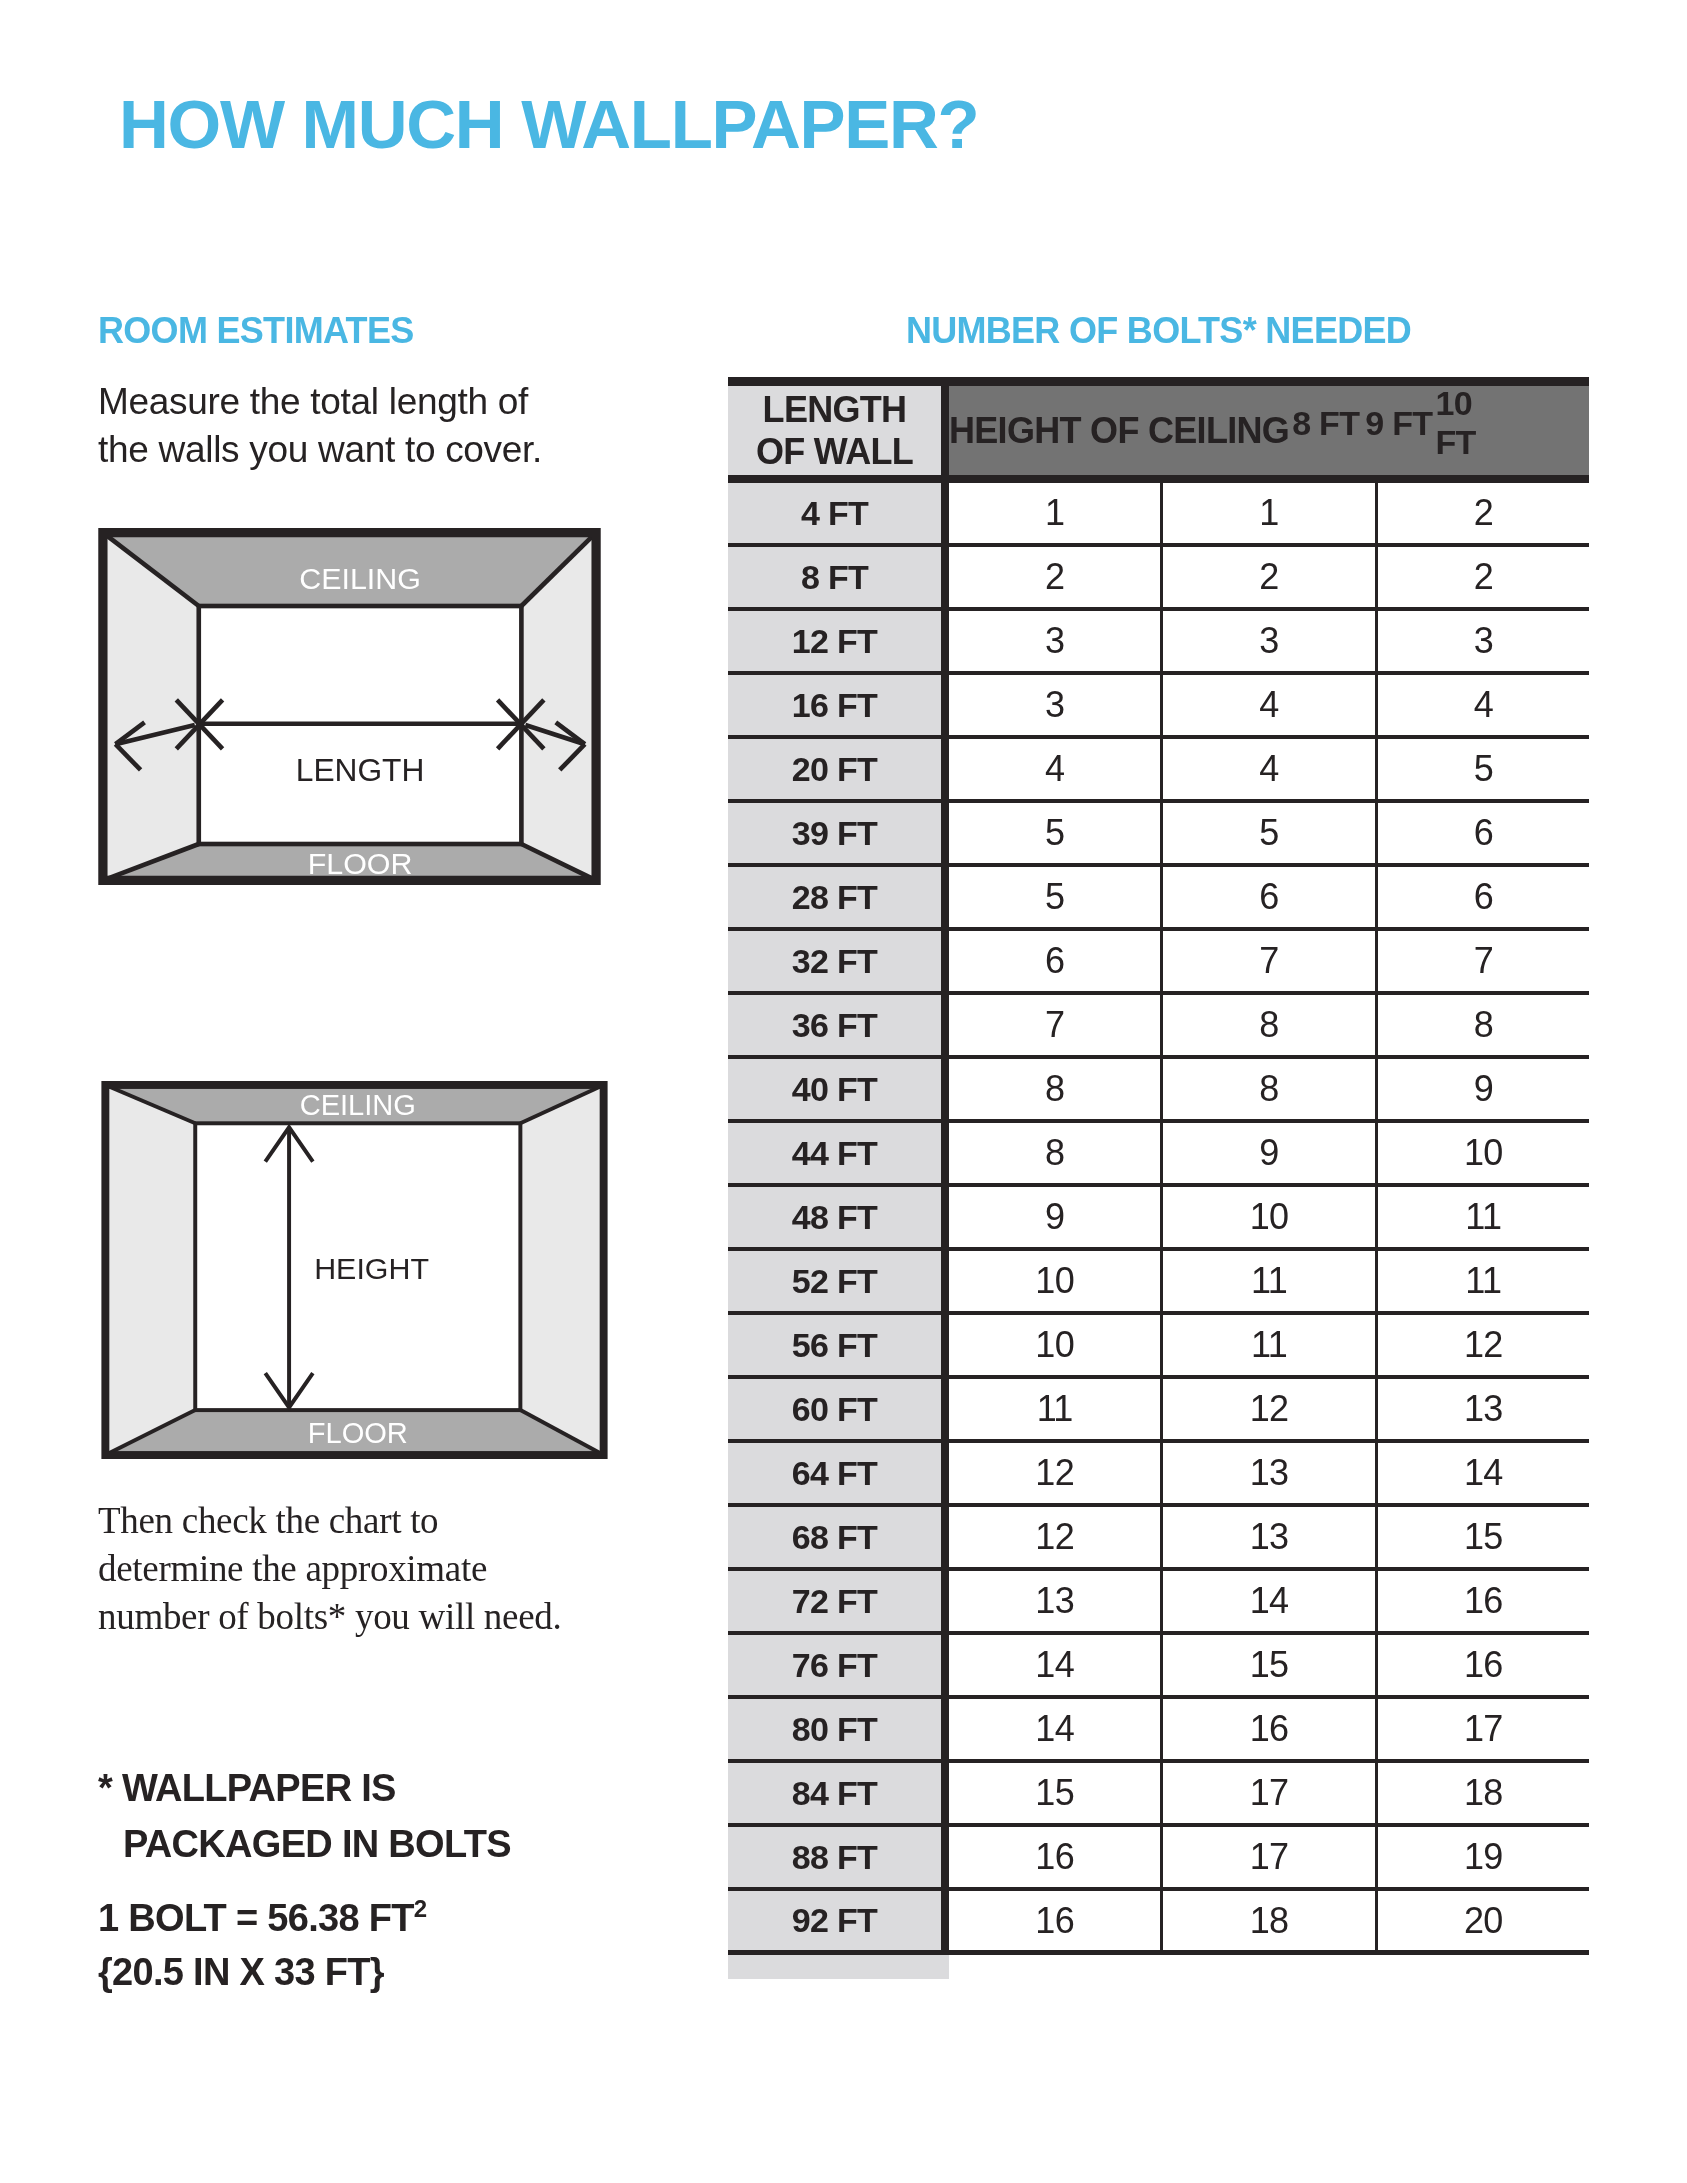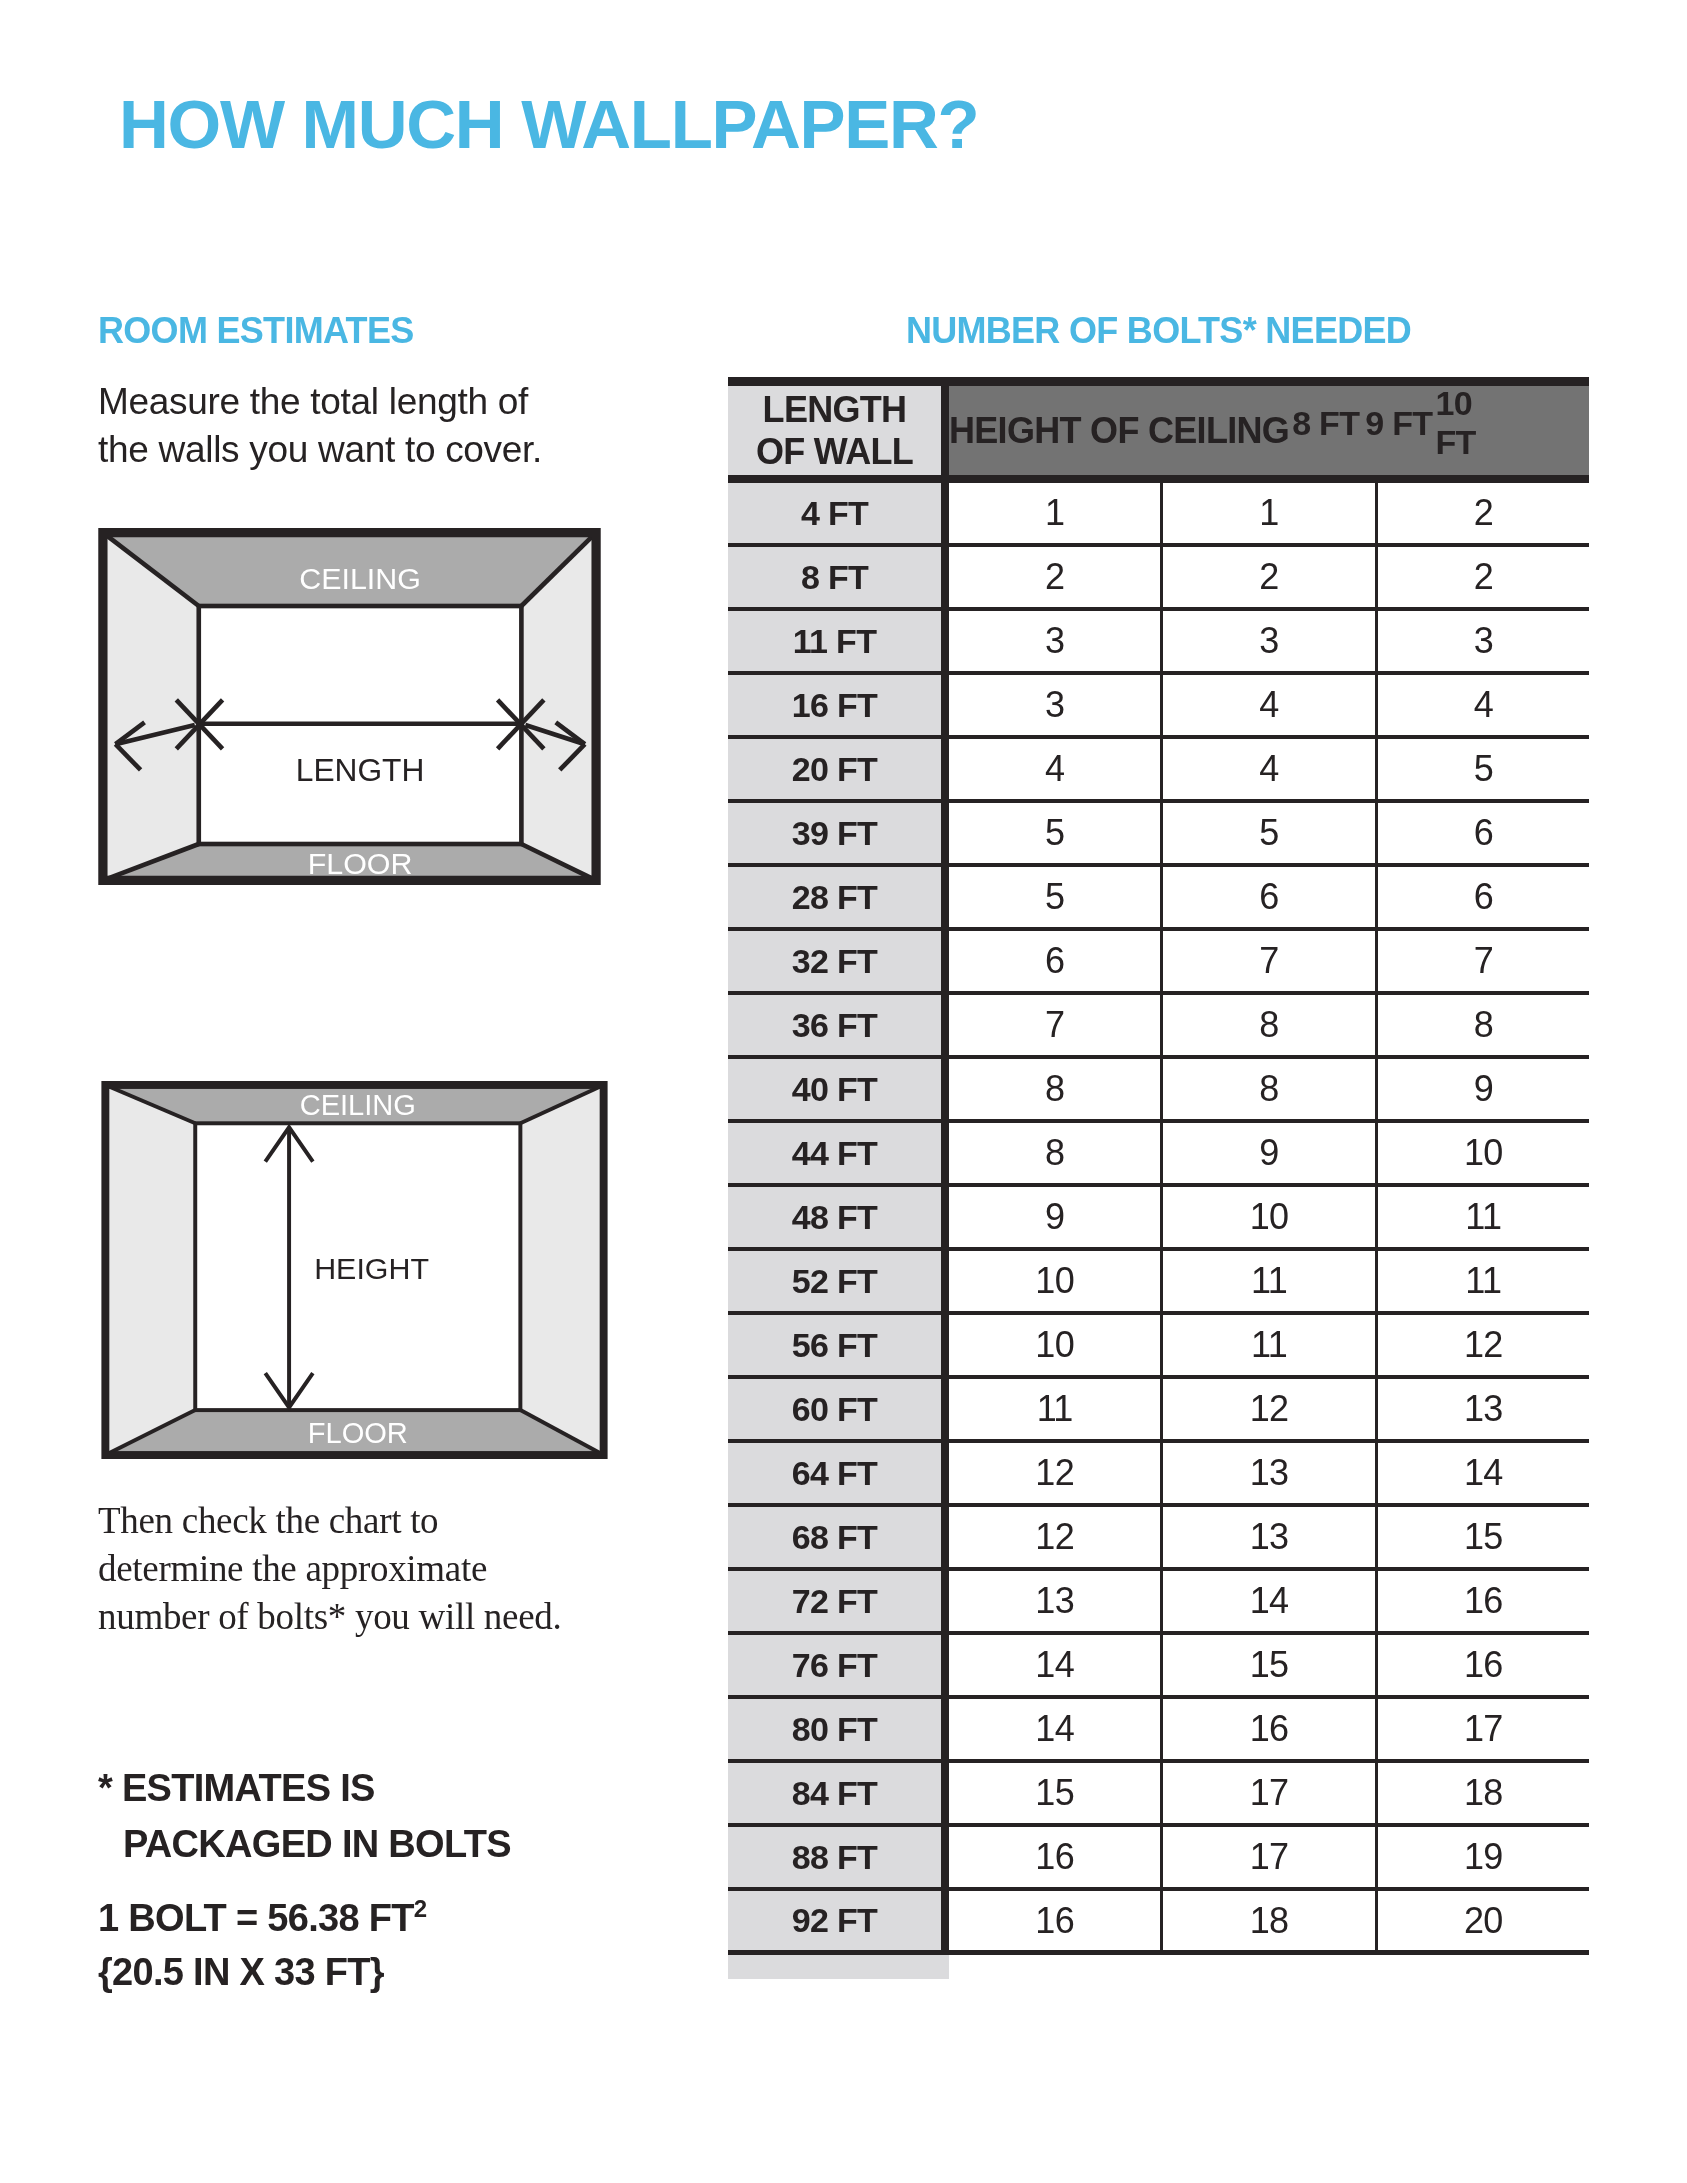--- a/index.html
+++ b/index.html
@@ -111,21 +111,21 @@
     <text x="322" y="300" font-size="46" fill="#262223">HEIGHT</text>
   </svg>
 
   <div class="abs para" style="left:98px;top:1497px;font-family:Liberation Serif, serif;">
     <div>Then check the chart to</div>
     <div>determine the approximate</div>
     <div>number of bolts* you will need.</div>
   </div>
 
   <div class="abs bold-note" style="left:98px;top:1760px;">
-    <div>* ESTIMATES IS</div>
+    <div>* WALLPAPER IS</div>
     <div class="indent">PACKAGED IN BOLTS</div>
   </div>
 
   <div class="abs bolt-info" style="left:98px;top:1891px;">
     <div><span>1 BOLT = 56.38 FT</span><sup>2</sup></div>
     <div>{20.5 IN X 33 FT}</div>
   </div>
 
   <div class="abs secthead" style="left:728px;top:310px;width:861px;text-align:center;">NUMBER OF BOLTS* NEEDED</div>
 
@@ -154,21 +154,21 @@
           <div class="tcell">1</div>
           <div class="tcell">2</div>
         </div>
         <div class="trow">
           <div class="tlabel">8 FT</div>
           <div class="tcell">2</div>
           <div class="tcell">2</div>
           <div class="tcell">2</div>
         </div>
         <div class="trow">
-          <div class="tlabel">11 FT</div>
+          <div class="tlabel">12 FT</div>
           <div class="tcell">3</div>
           <div class="tcell">3</div>
           <div class="tcell">3</div>
         </div>
         <div class="trow">
           <div class="tlabel">16 FT</div>
           <div class="tcell">3</div>
           <div class="tcell">4</div>
           <div class="tcell">4</div>
         </div>

